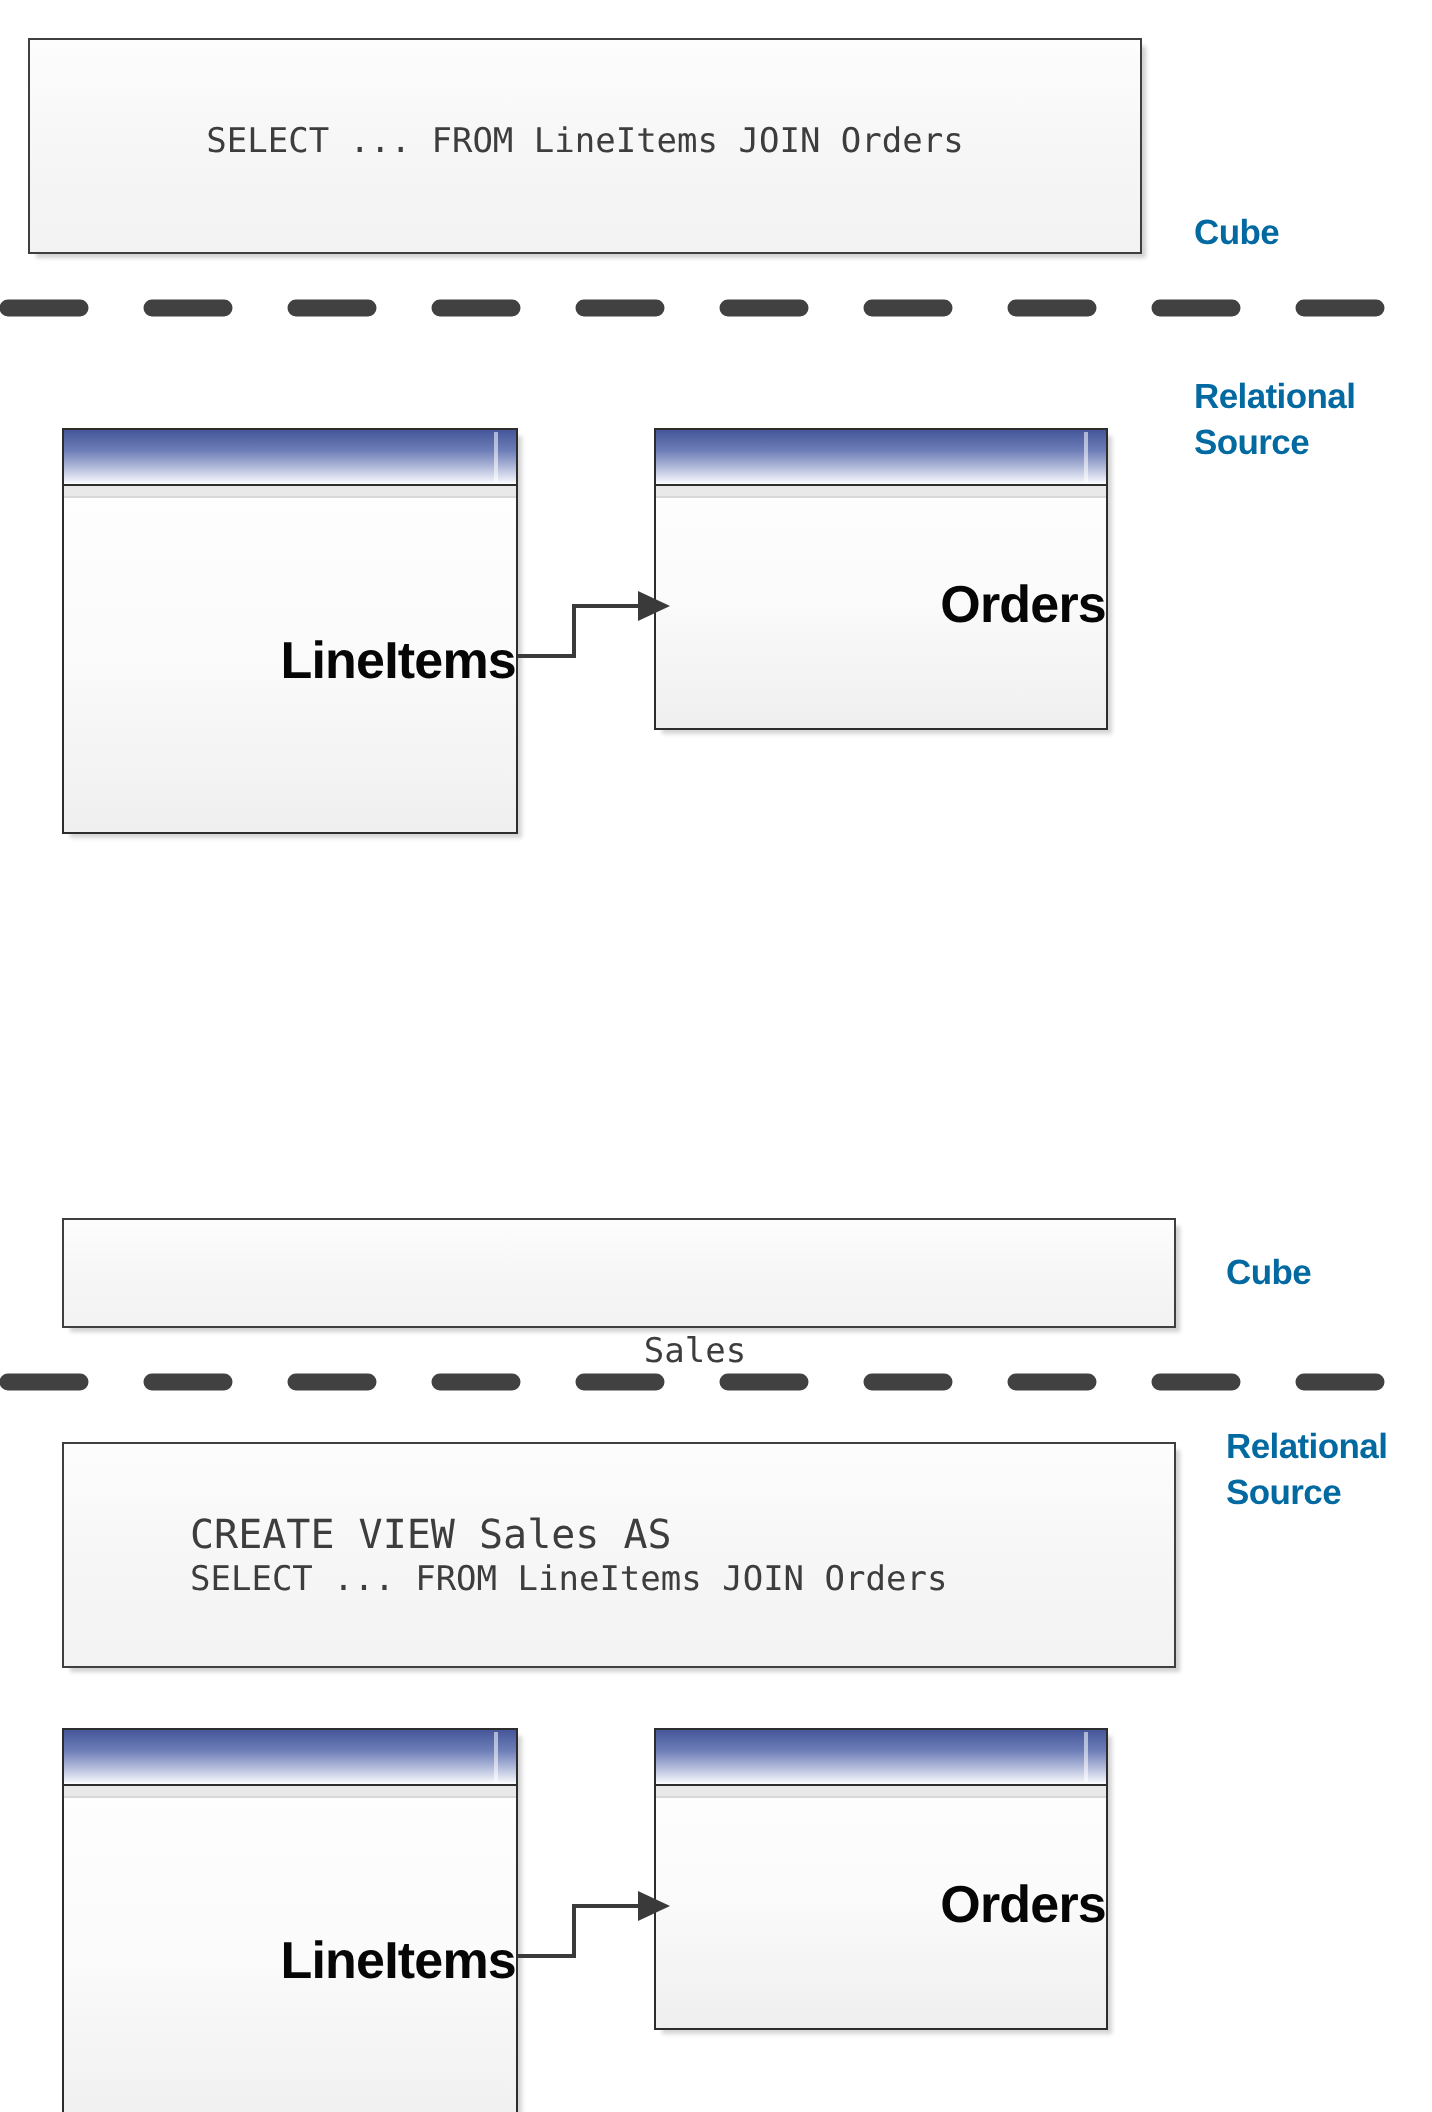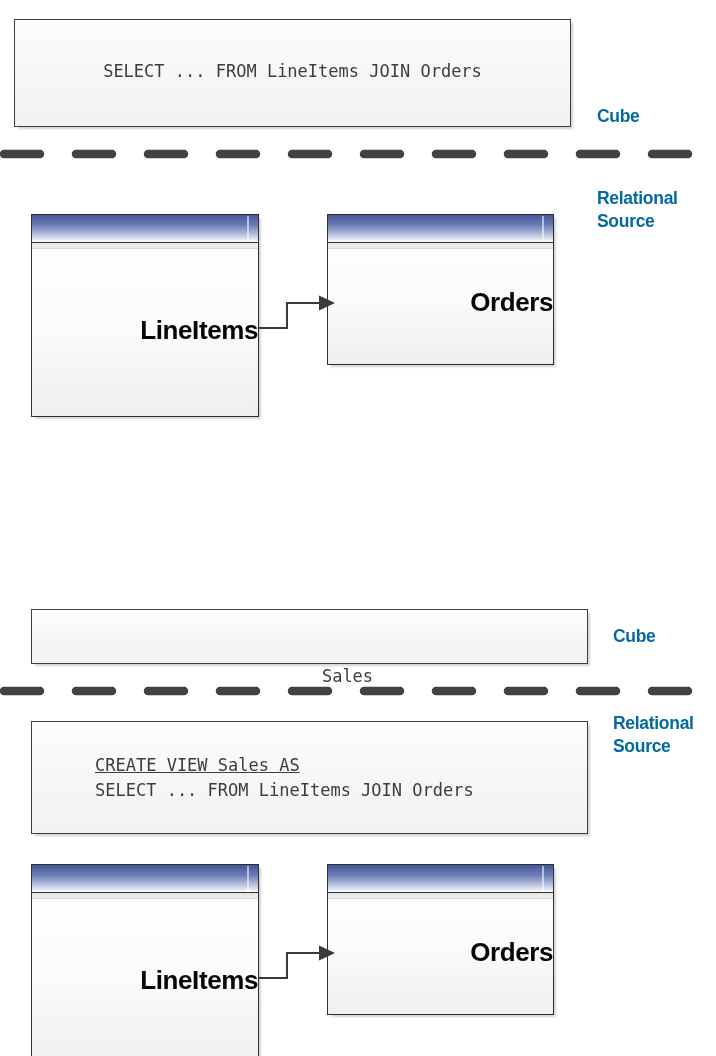--- a/index.html
+++ b/index.html
@@ -148,21 +148,21 @@
   <div class="caption" style="left:613px; top:610px;">Cube</div>
 
   <svg class="dash-line" style="top:671px;" viewBox="0 0 716 10" preserveAspectRatio="none">
     <line x1="4" y1="5" x2="712" y2="5" stroke="#414141" stroke-width="8.5" stroke-linecap="round" stroke-dasharray="36 36"></line>
   </svg>
 
   <div class="caption" style="left:613px; top:697px;">Relational
 Source</div>
 
   <div class="code-box" style="left:31px; top:706px; width:557px; height:113px;"></div>
-  <div class="code-text" style="left:95px; top:740px; font-size:17px;text-decoration:underline;">CREATE VIEW Sales AS</div>
+  <div class="code-text" style="left:95px; top:740px; font-size:20px;">CREATE VIEW Sales AS</div>
   <div class="code-text" style="left:95px; top:765px; font-size:17px;">SELECT ... FROM LineItems JOIN Orders</div>
 
   <div class="db-table" style="left:31px; top:849px; width:228px; height:203px;">
     <div class="db-header" style="height:28px;"></div>
     <div class="db-subbar" style="top:28px;"></div>
     <div class="db-label" style="top:100px; font-size:26px;">LineItems</div>
   </div>
 
   <div class="db-table" style="left:327px; top:849px; width:227px; height:151px;">
     <div class="db-header" style="height:28px;"></div>

